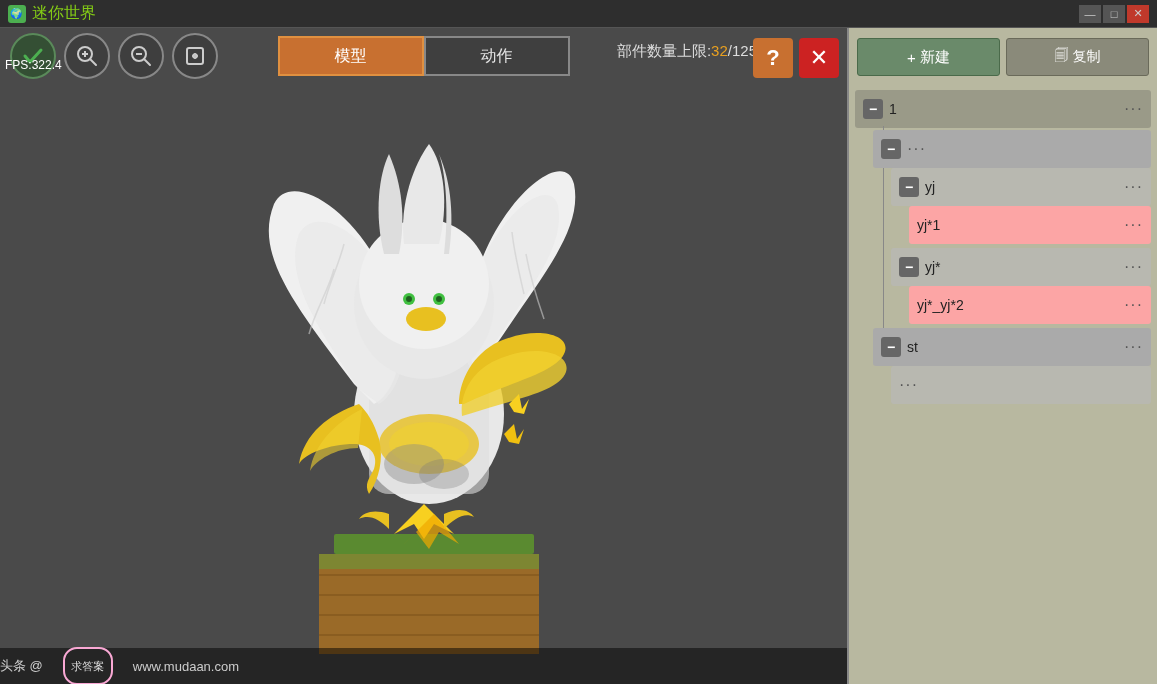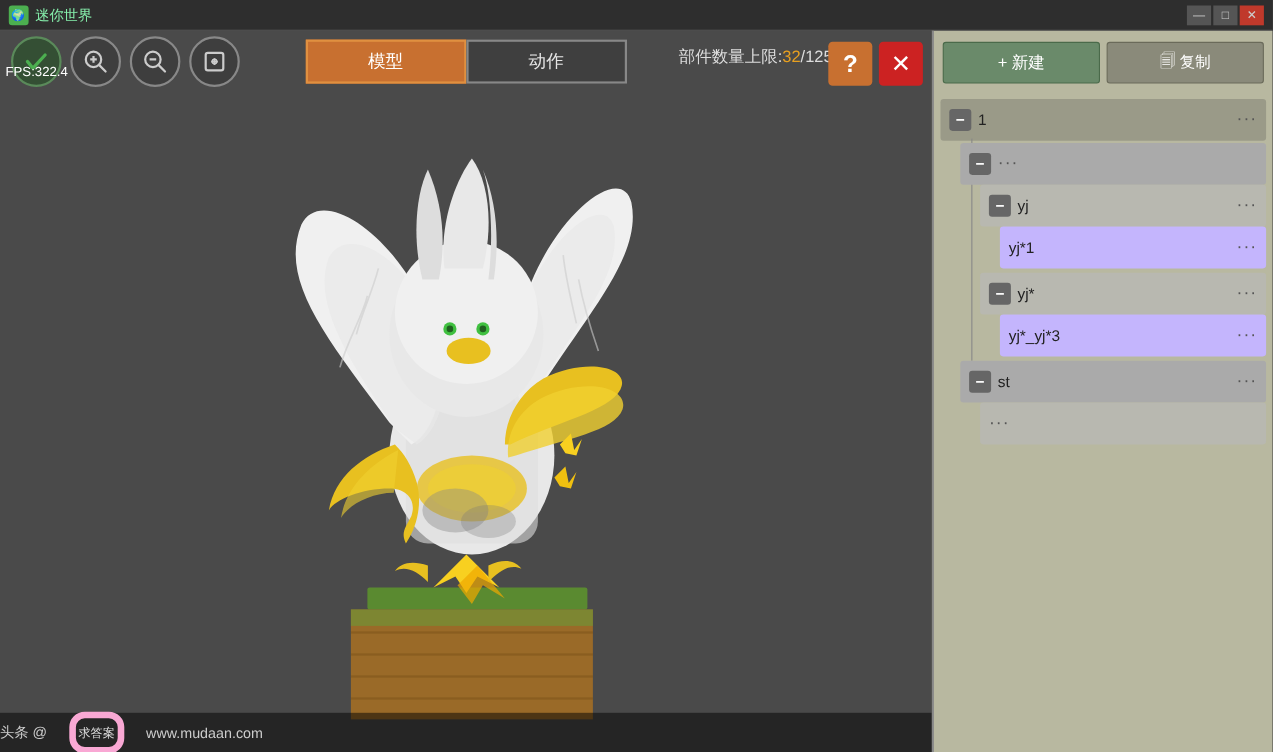--- a/index.html
+++ b/index.html
@@ -16,22 +16,22 @@
       border-bottom: 1px solid #555;
     }
     #titlebar .app-icon {
       width: 18px; height: 18px;
       background: #4caf50;
       border-radius: 3px;
       display: flex; align-items: center; justify-content: center;
       font-size: 10px; color: white;
     }
     #titlebar .title-text {
-      color: #86efac;
-      font-size: 13px;
+      color: #84cc16;
+      font-size: 16px;
     }
     #titlebar .win-controls {
       margin-left: auto;
       display: flex; gap: 2px;
     }
     #titlebar .win-btn {
       width: 22px; height: 18px;
       background: #555;
       border: none;
       color: #ccc;
@@ -234,21 +234,21 @@
       align-items: center;
       padding: 0 8px;
       gap: 6px;
       border-radius: 3px;
       cursor: pointer;
       position: relative;
     }
     .tree-row.level0 { background: #9a9a88; margin-bottom: 2px; }
     .tree-row.level1 { background: #aaaaaa; margin-left: 18px; }
     .tree-row.level2 { background: #b8b8b0; margin-left: 36px; }
-    .tree-row.level3 { background: #c4b5fd; margin-left: 54px; }
+    .tree-row.level3 { background: #fca5a5; margin-left: 54px; }
 
     .tree-minus {
       width: 20px; height: 20px;
       background: #666;
       border-radius: 3px;
       display: flex; align-items: center; justify-content: center;
       color: white; font-size: 14px; font-weight: bold;
       flex-shrink: 0;
       cursor: pointer;
     }
@@ -288,21 +288,21 @@
       background: rgba(0,0,0,0.5);
       display: flex; align-items: center; 
       gap: 20px;
       font-size: 13px;
       color: #ccc;
     }
 
     .watermark-icon {
       width: 50px; height: 38px;
       border-radius: 14px;
-      border: 6px solid #f9a8d4;
+      border: 2px solid #f9a8d4;
       display: flex; align-items: center; justify-content: center;
       color: #ddd; font-size: 11px;
     }
 
     
     #tree-area::-webkit-scrollbar { width: 6px; }
     #tree-area::-webkit-scrollbar-track { background: #aaa; }
     #tree-area::-webkit-scrollbar-thumb { background: #777; border-radius: 3px; }
   </style>
 </head>
@@ -487,21 +487,21 @@
           </div>
 
           <div class="tree-node">
             <div class="tree-row level2">
               <div class="tree-minus">−</div>
               <span class="tree-label">yj*</span>
               <span class="tree-dots">···</span>
             </div>
 
             <div class="tree-row level3">
-              <span class="tree-label">yj*_yj*3</span>
+              <span class="tree-label">yj*_yj*2</span>
               <span class="tree-dots">···</span>
             </div>
           </div>
         </div>
 
         <div class="tree-node">
           <div class="tree-row level1">
             <div class="tree-minus">−</div>
             <span class="tree-label">st</span>
             <span class="tree-dots">···</span>

